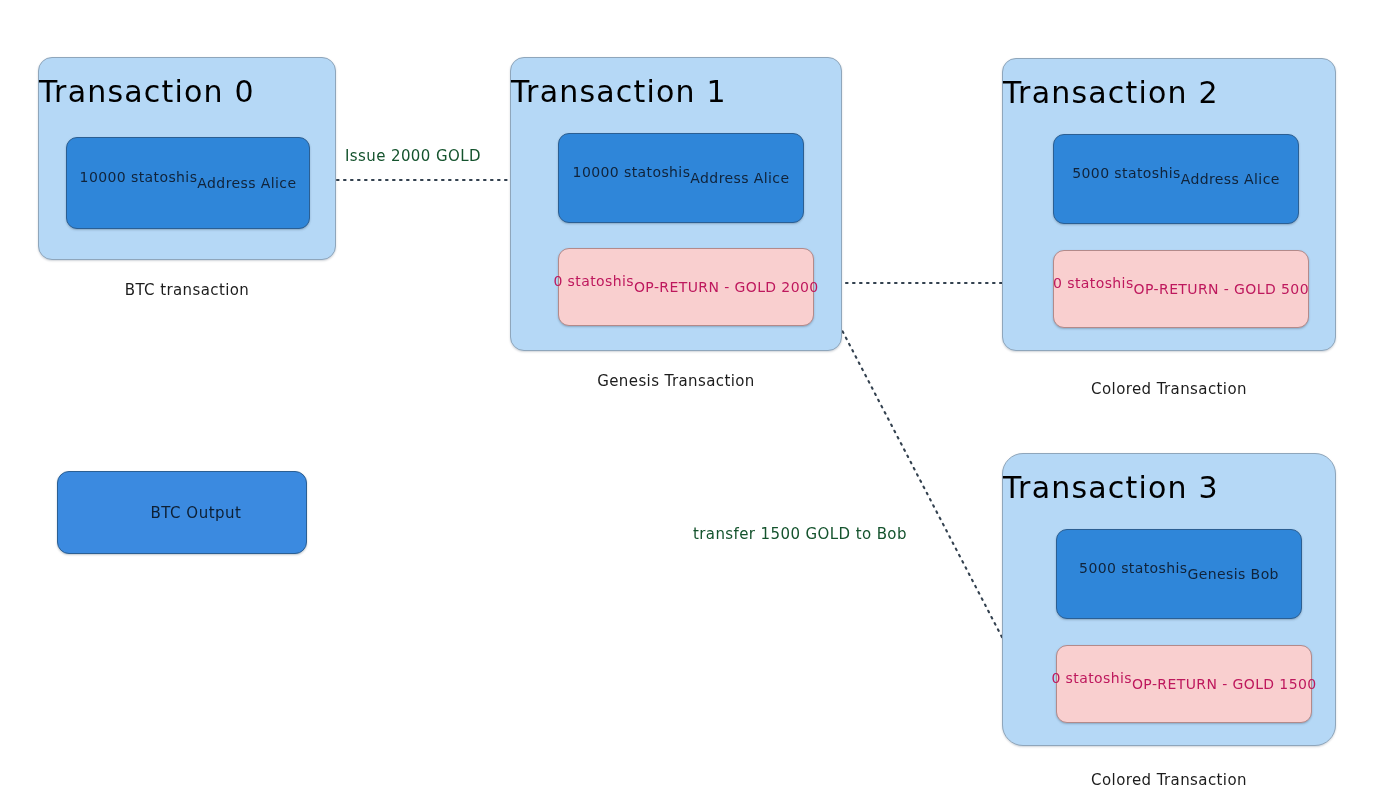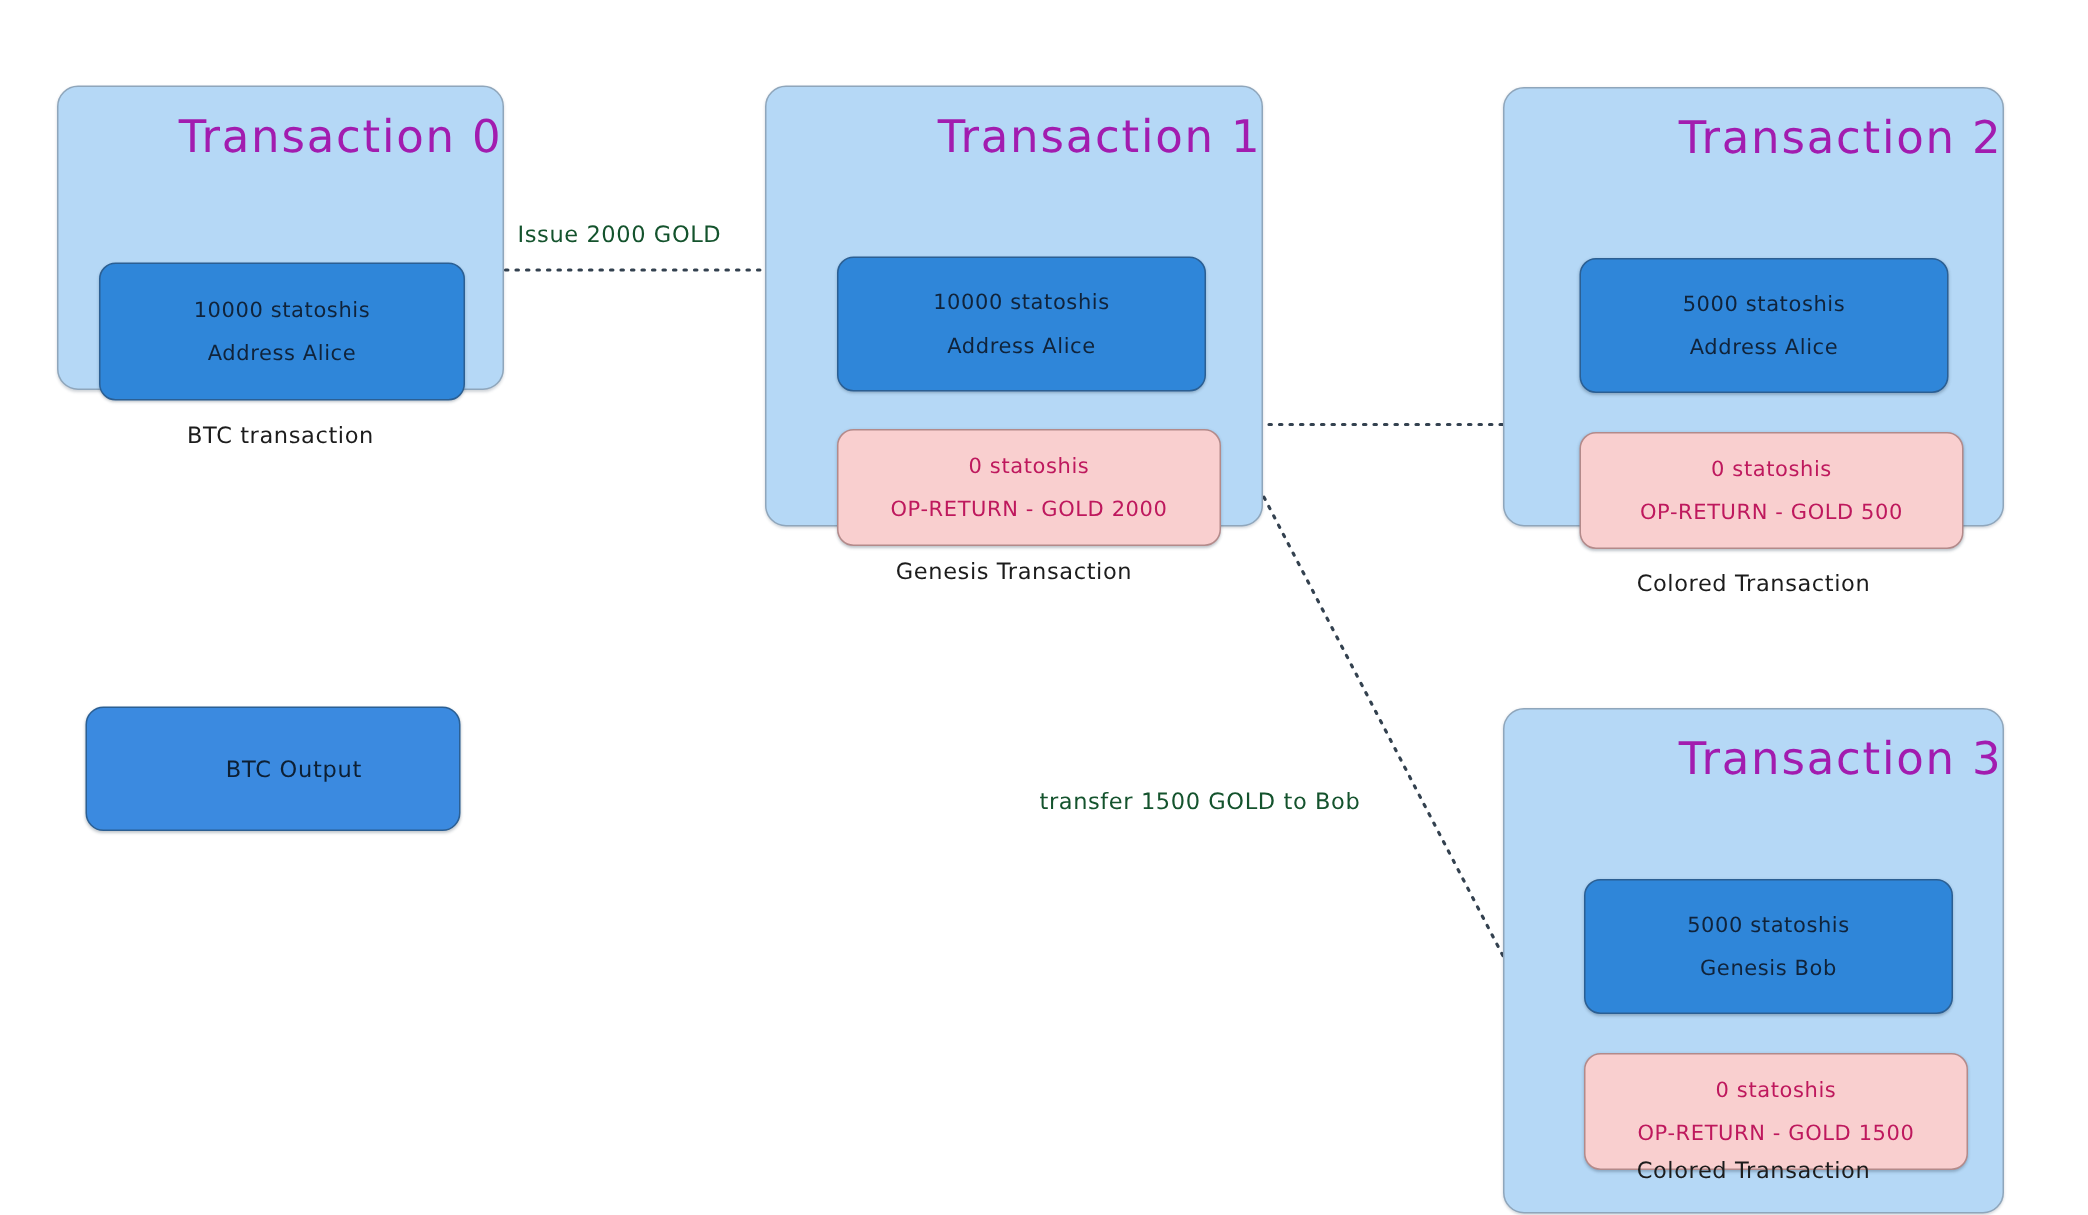--- a/index.html
+++ b/index.html
@@ -34,41 +34,39 @@
   .tx-card {
     position: absolute;
     background: #b5d8f6;
     border: 1.4px solid #8fa6bb;
     border-radius: 14px;
     box-shadow: 0 1px 2px rgba(40,60,80,0.22);
     z-index: 2;
   }
 
   .tx-title {
-    text-align: right;
+    text-align: left;
     font-family: "DejaVu Sans", sans-serif;
     font-size: 30px;
     font-weight: 400;
     letter-spacing: 1.2px;
-    color: #a21caf;
+    color: #000000;
     padding-top: 16px;
     padding-bottom: 4px;
     white-space: nowrap;
   }
 
   
   .output {
     position: absolute;
     border-radius: 11px;
     box-shadow: 0 1px 2px rgba(40,60,80,0.3);
     display: flex;
-    flex-direction: column;
     align-items: center;
     justify-content: center;
-    margin-top: 38px;
   }
 
   .output.btc {
     background: #2f86d9;
     border: 1.3px solid #2b5f93;
   }
 
   .output.colored {
     background: #f9cfcf;
     border: 1.3px solid #b38a8a;
@@ -191,21 +189,21 @@
       <div class="out-line l1">5000 statoshis</div>
       <div class="out-line">Address Alice</div>
     </div>
     <div class="output colored" style="left:50px; top:191px; width:256px; height:78px;">
       <div class="out-line l1">0 statoshis</div>
       <div class="out-line">OP-RETURN - GOLD 500</div>
     </div>
   </div>
   <div class="caption" style="left:1002px; top:380px; width:334px;">Colored Transaction</div>
 
-  <div class="tx-card" style="left:1002px; top:472px; width:334px; height:337px;">
+  <div class="tx-card" style="left:1002px; top:453px; width:334px; height:293px;border-radius:21px;">
     <div class="tx-title">Transaction 3</div>
     <div class="output btc" style="left:53px; top:75px; width:246px; height:90px;">
       <div class="out-line l1">5000 statoshis</div>
       <div class="out-line">Genesis Bob</div>
     </div>
     <div class="output colored" style="left:53px; top:191px; width:256px; height:78px;">
       <div class="out-line l1">0 statoshis</div>
       <div class="out-line">OP-RETURN - GOLD 1500</div>
     </div>
   </div>

